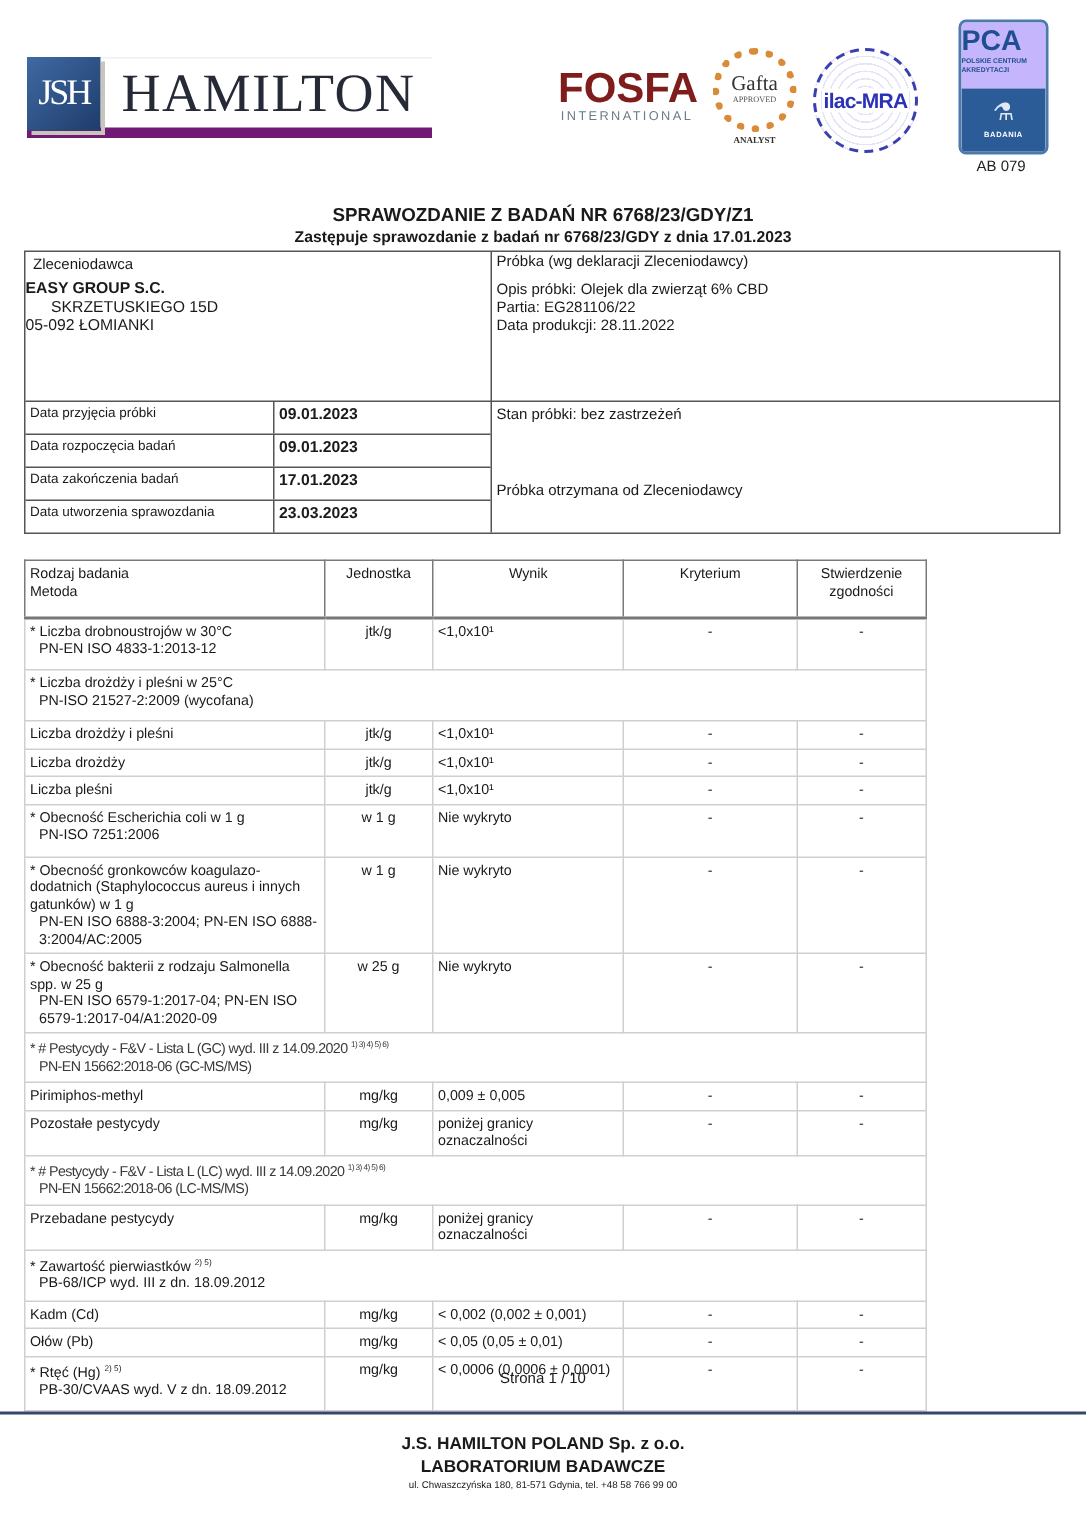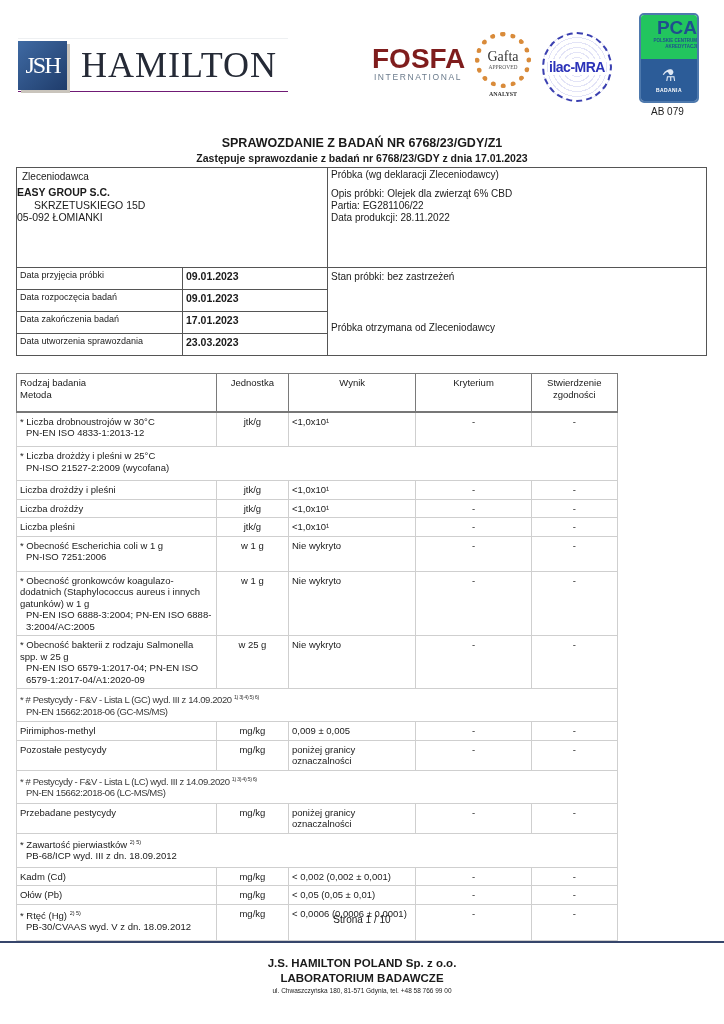--- a/index.html
+++ b/index.html
@@ -1,38 +1,38 @@
 <!DOCTYPE html>
 <html><head>
 <meta charset="utf-8">
 <style>
   * { box-sizing: border-box; margin: 0; padding: 0; }
   html, body { width: 724px; height: 1024px; background: #ffffff; overflow: hidden; }
   body { font-family: "Liberation Sans", sans-serif; color: #1a1a1a; position: relative; }
 
   .header { position: absolute; left: 0; top: 0; width: 724px; height: 125px; }
-  .logo-hamilton { position: absolute; left: 18px; top: 38px; width: 270px; height: 54px; display: flex; align-items: center; border-top: 1px solid #eef0f2; border-bottom: 1px solid #701a75; }
+  .logo-hamilton { position: absolute; left: 18px; top: 38px; width: 270px; height: 54px; display: flex; align-items: center; border-top: 1px solid #eef0f2; border-bottom: 7px solid #701a75; }
   .logo-jsh { width: 49px; height: 49px; background: linear-gradient(135deg,#3f6aa3,#1f3c6b); box-shadow: 3px 3px 0 #c9c4bc; color: #fff; font-family: "Liberation Serif", serif; font-size: 24px; display: flex; align-items: center; justify-content: center; letter-spacing: -2px; }
   .logo-name { font-family: "Liberation Serif", serif; font-size: 36px; color: #252a36; margin-left: 14px; letter-spacing: 1px; }
 
   .logo-fosfa { position: absolute; left: 372px; top: 46px; width: 92px; text-align: center; }
   .fosfa-main { font-size: 28px; font-weight: bold; color: #7f1d1d; letter-spacing: 0px; line-height: 26px; }
   .fosfa-sub { font-size: 8.5px; color: #6b7b8c; letter-spacing: 1.6px; }
 
   .logo-gafta { position: absolute; left: 472px; top: 32px; width: 62px; height: 70px; text-align: center; }
   .gafta-ring { width: 56px; height: 56px; margin: 0 auto; border-radius: 50%; border: 5px dotted #d98b3a; display: flex; flex-direction: column; align-items: center; justify-content: center; }
   .gafta-name { font-family: "Liberation Serif", serif; font-size: 14px; color: #333; line-height: 14px; }
   .gafta-approved { font-family: "Liberation Serif", serif; font-size: 5.5px; color: #555; }
   .gafta-analyst { font-family: "Liberation Serif", serif; font-size: 6px; font-weight: bold; color: #333; margin-top: 3px; }
 
   .logo-ilac { position: absolute; left: 542px; top: 32px; width: 70px; height: 70px; border-radius: 50%; border: 2px dashed #3a3fb0; display: flex; align-items: center; justify-content: center; background: repeating-radial-gradient(circle, #ffffff 0 4px, #e3e4f7 4px 5px); }
   .ilac-text { font-size: 14px; font-weight: bold; color: #2b32b8; letter-spacing: -0.5px; background: #fff; padding: 0 1px; }
 
   .logo-pca { position: absolute; left: 639px; top: 13px; width: 60px; height: 90px; border: 2px solid #4e79ad; border-radius: 5px; overflow: hidden; }
-  .pca-top { height: 44px; background: #22c55e; text-align: right; padding-top: 3px; }
+  .pca-top { height: 44px; background: #c4b5fd; text-align: left; padding-top: 3px; }
   .pca-title { font-size: 19px; font-weight: bold; color: #1f4f8e; line-height: 20px; }
   .pca-sub { font-size: 4.5px; font-weight: bold; color: #1f4f8e; line-height: 6px; }
   .pca-bottom { height: 44px; background: #2c5c98; text-align: center; color: #fff; padding-top: 6px; }
   .pca-flask { font-size: 16px; line-height: 22px; color: #dfe8f4; }
   .pca-badania { font-size: 5px; font-weight: bold; letter-spacing: 0.4px; }
   .pca-code { position: absolute; left: 651px; top: 106px; font-size: 10px; color: #222; }
 
   .title { position: absolute; left: 0; width: 724px; text-align: center; }
   .title-main { top: 136px; font-size: 12.5px; font-weight: bold; }
   .title-sub { top: 152px; font-size: 10.5px; font-weight: bold; }

